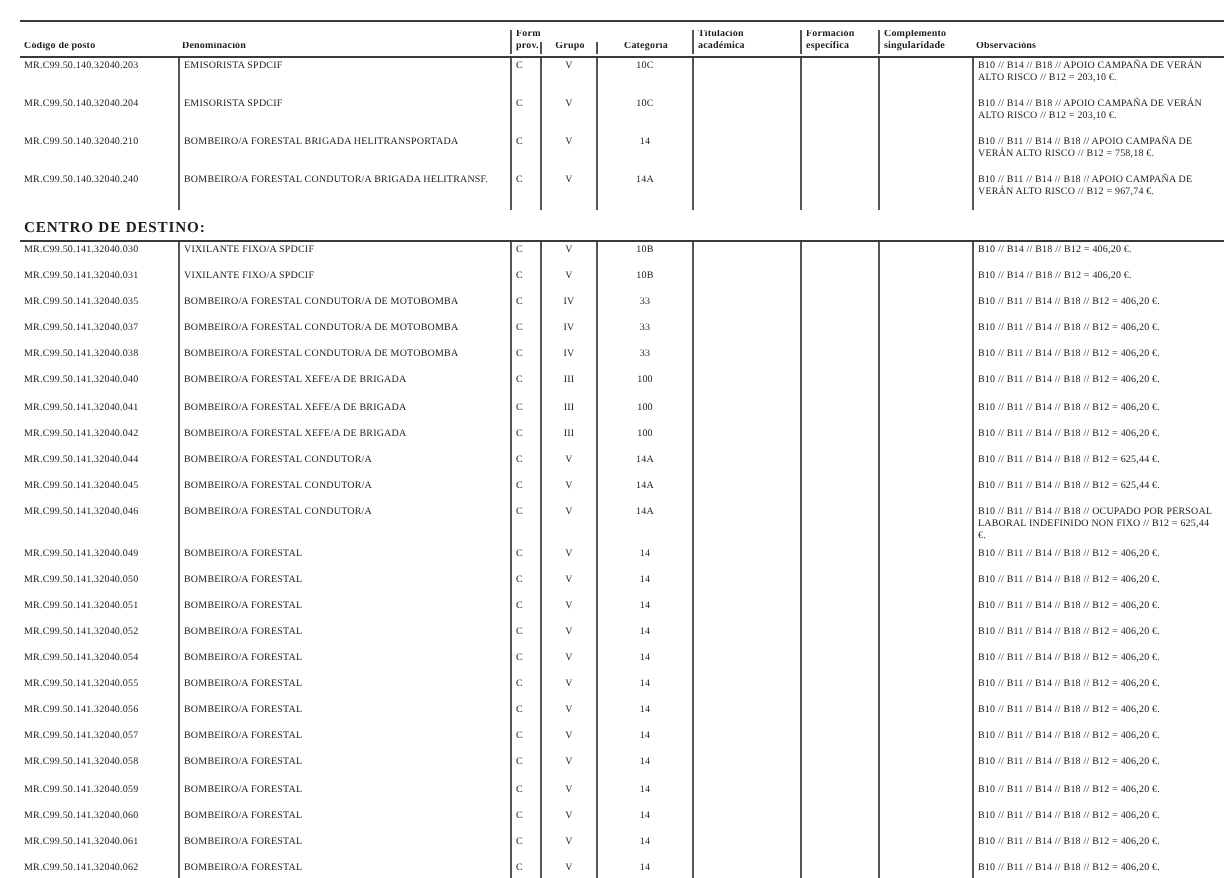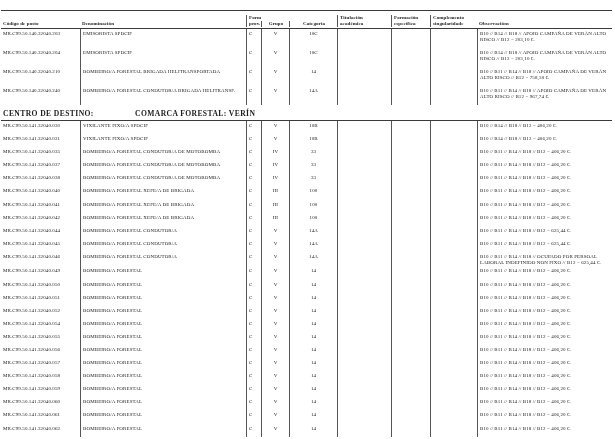--- a/index.html
+++ b/index.html
@@ -3,21 +3,21 @@
 <meta charset="utf-8">
 <style>
   html,body{margin:0;padding:0;background:#fff;}
   .page{
     position:relative;
     width:615px;height:439px;
     background:#fff;
     color:#1c1c1c;
     font-family:"Liberation Serif","DejaVu Serif",serif;
     box-sizing:border-box;
-    padding:10px 3px 0 1px;
+    padding:10px 3px 0 10px;
     overflow:hidden;
   }
   .grid{
     display:grid;
     grid-template-columns:79px 166px 15px 28px 48px 54px 39px 47px minmax(0,1fr);
   }
   
   .thead{
     border-top:1px solid #3a3a3a;
     border-bottom:1px solid #3a3a3a;
@@ -131,21 +131,20 @@
         <div class="c c-categoria">14A</div>
         <div class="c c-titulacion"></div>
         <div class="c c-formacion"></div>
         <div class="c c-complemento"></div>
         <div class="c c-observacions">B10 // B11 // B14 // B18 // APOIO CAMPAÑA DE VERÁN ALTO RISCO // B12 = 967,74 €.</div>
       </div>
     </div>
 
   <div class="centro-row">
     <span class="centro-label">CENTRO DE DESTINO:</span>
-    <span class="centro-value">COMARCA FORESTAL: VERÍN</span>
   </div>
 
   <div class="blockB">
       <div class="trow">
         <div class="c c-codigo">MR.C99.50.141.32040.030</div>
         <div class="c c-denominacion">VIXILANTE FIXO/A SPDCIF</div>
         <div class="c c-forma">C</div>
         <div class="c c-grupo">V</div>
         <div class="c c-categoria">10B</div>
         <div class="c c-titulacion"></div>

